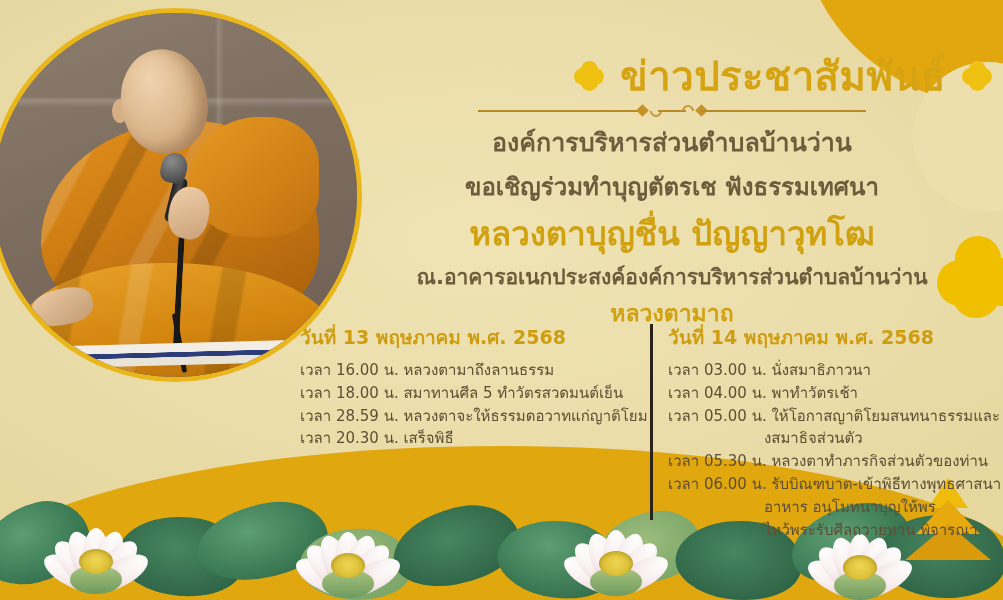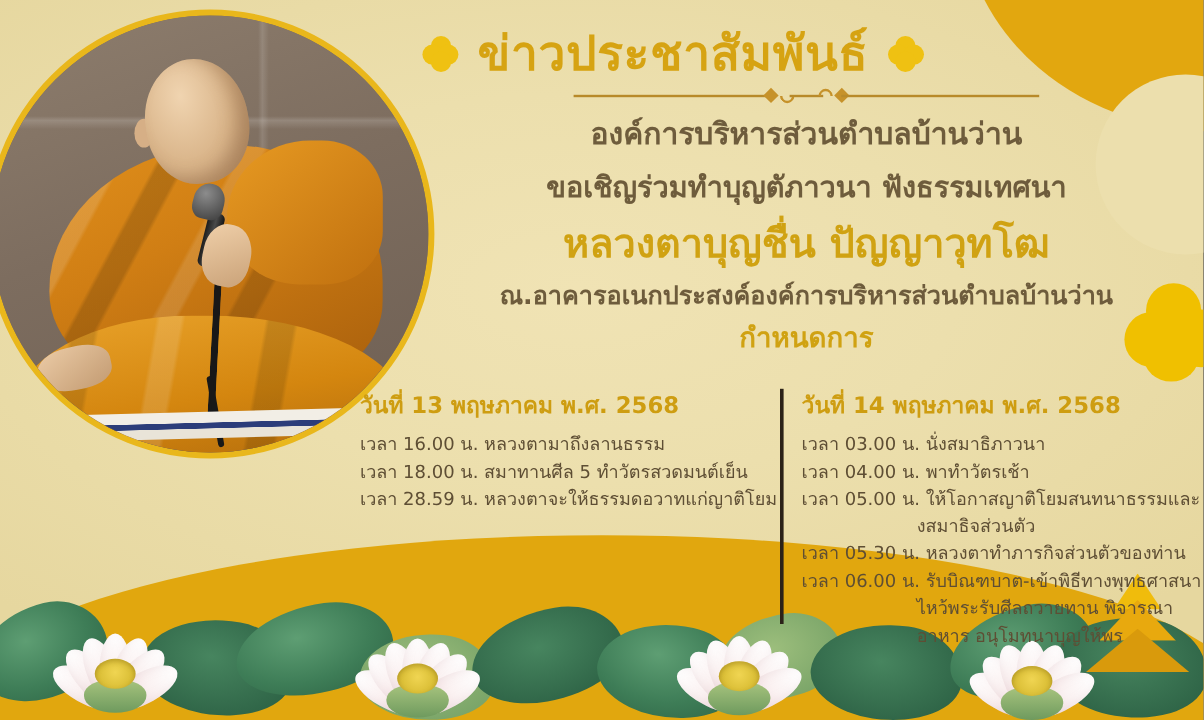--- a/index.html
+++ b/index.html
@@ -143,21 +143,21 @@
     background:linear-gradient(180deg,#F2EEE6 0 40%, #2C3D7A 42% 62%, #E9E4D8 64% 100%);
     border-radius:6px; transform:rotate(-1.5deg);
   }
 
   
   .header{
     position:absolute; left:352px; top:22px; width:640px;
     text-align:center; z-index:6;
   }
   .title-row{
-    display:flex; align-items:center; justify-content:flex-start; gap:16px;
+    display:flex; align-items:center; justify-content:flex-end; gap:16px;margin-top:31px;
   }
   .quatrefoil{ position:relative; width:30px; height:30px; flex:0 0 auto; }
   .quatrefoil i{ position:absolute; width:17px; height:17px; background:#EFC112; border-radius:50%; }
   .quatrefoil i:nth-child(1){ left:6.5px; top:0; }
   .quatrefoil i:nth-child(2){ left:0; top:6.5px; }
   .quatrefoil i:nth-child(3){ left:13px; top:6.5px; }
   .quatrefoil i:nth-child(4){ left:6.5px; top:13px; }
 
   .main-title{
     font-size:40px; font-weight:bold; color:#D6A312;
@@ -339,51 +339,52 @@
       <span class="bar l"></span>
       <span class="dia d1"></span>
       <span class="cr c1"></span>
       <span class="bar m"></span>
       <span class="cr c2"></span>
       <span class="dia d2"></span>
       <span class="bar r"></span>
     </div>
 
     <div class="org-name">องค์การบริหารส่วนตำบลบ้านว่าน</div>
-    <div class="invite-line">ขอเชิญร่วมทำบุญตัภาวนา ฟังธรรมเทศนา</div>
+    <div class="invite-line">ขอเชิญร่วมทำบุญตัตรเช ฟังธรรมเทศนา</div>
     <div class="monk-name">หลวงตาบุญชื่น ปัญญาวุทโฒ</div>
     <div class="venue">ณ.อาคารอเนกประสงค์องค์การบริหารส่วนตำบลบ้านว่าน</div>
-    <div class="agenda-head">กำหนดการ</div>
+    <div class="agenda-head">หลวงตามาถ</div>
   </div>
 
   <div class="schedule">
     <div class="divider"></div>
 
     <div class="col col-left">
       <div class="day-head">วันที่ 13 พฤษภาคม พ.ศ. 2568</div>
       <div class="item">เวลา 16.00 น. หลวงตามาถึงลานธรรม</div>
       <div class="item">เวลา 18.00 น. สมาทานศีล 5 ทำวัตรสวดมนต์เย็น</div>
       <div class="item">เวลา 28.59 น. หลวงตาจะให้ธรรมดอวาทแก่ญาติโยม</div>
+      <div class="item">เวลา 20.30 น. เสร็จพิธี</div>
     </div>
 
     <div class="col col-right">
       <div class="day-head">วันที่ 14 พฤษภาคม พ.ศ. 2568</div>
       <div class="item">เวลา 03.00 น. นั่งสมาธิภาวนา</div>
       <div class="item">เวลา 04.00 น. พาทำวัตรเช้า</div>
       <div class="item">เวลา 05.00 น. ให้โอกาสญาติโยมสนทนาธรรมและ</div>
       <div class="item">
           <span class="cont">งสมาธิจส่วนตัว</span>
         </div>
       <div class="item">เวลา 05.30 น. หลวงตาทำภารกิจส่วนตัวของท่าน</div>
       <div class="item">เวลา 06.00 น. รับบิณฑบาต-เข้าพิธีทางพุทธศาสนา</div>
       <div class="item">
-          <span class="cont">ไหว้พระรับศีลถวายทาน พิจารณา</span>
+          <span class="cont">อาหาร อนุโมทนาบุญให้พร</span>
         </div>
       <div class="item">
-          <span class="cont">อาหาร อนุโมทนาบุญให้พร</span>
+          <span class="cont">ไหว้พระรับศีลถวายทาน พิจารณา</span>
         </div>
     </div>
   </div>
 
   <div class="band"></div>
 
   <div class="lotus-layer">
 
     <div class="leaf" style="left:-20px; bottom:18px; width:110px; height:78px; transform:rotate(-14deg);"></div>
     <div class="leaf dark" style="left:118px; bottom:4px;  width:126px; height:80px; transform:rotate(10deg);"></div>

